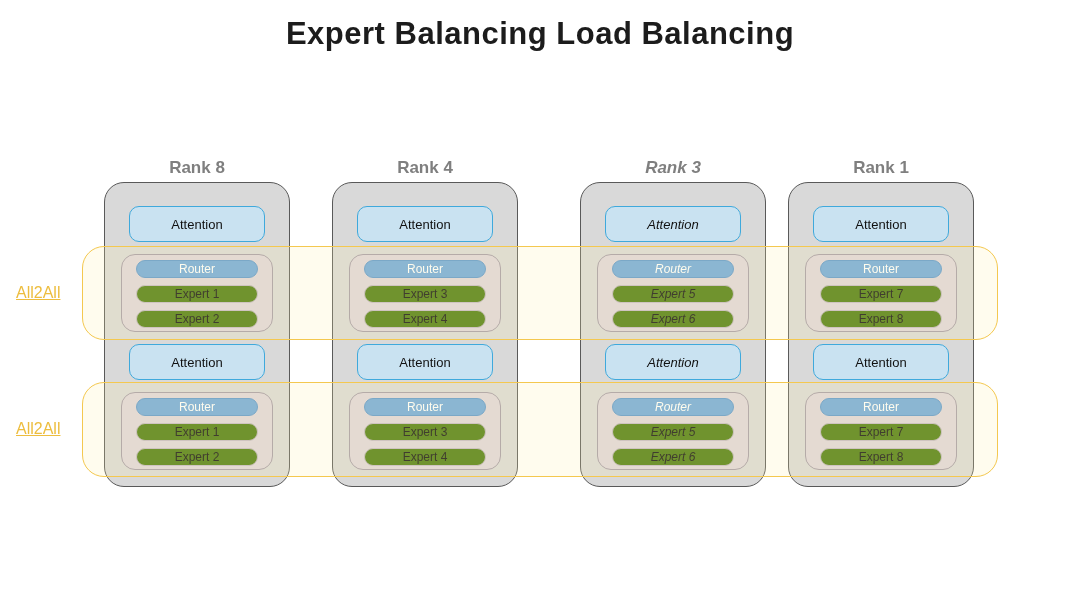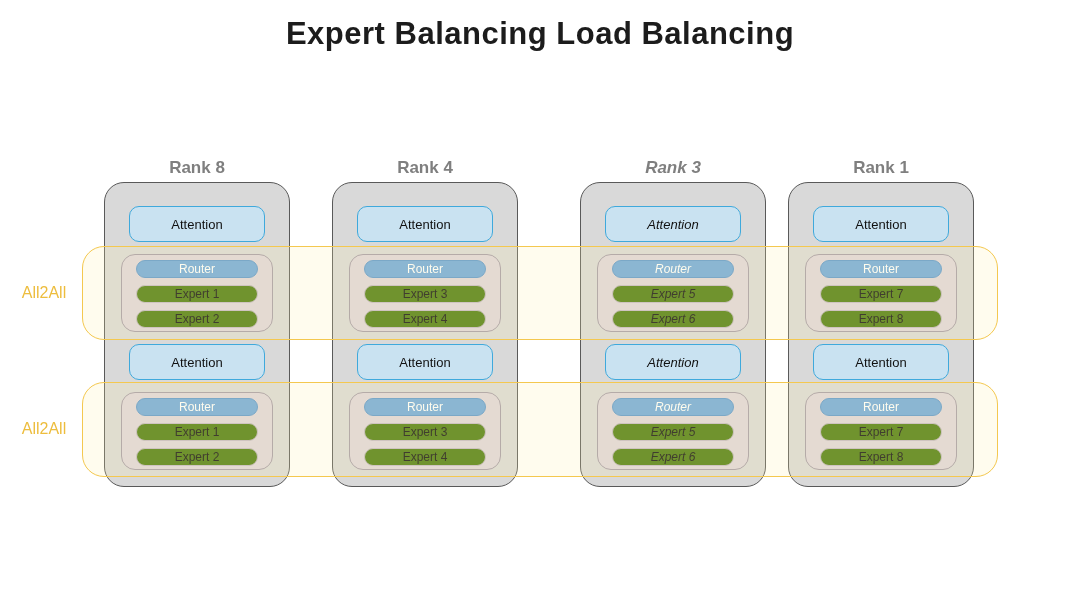--- a/index.html
+++ b/index.html
@@ -114,26 +114,27 @@
     border: 1.5px solid var(--band-border, #f4c84f);
     background: rgba(255, 238, 170, 0.20);
     border-radius: 22px;
     z-index: 5;
     pointer-events: none;
   }
   .band-1 { top: 246px; height: 94px; }
   .band-2 { top: 382px; height: 95px; }
   .band-label {
     position: absolute;
-    left: 8px;
+    left: 16px;
     width: 72px;
-    text-align: center;
+    text-align: left;
     font-size: 16px;
     color: var(--band-label, #edbd3e);
     z-index: 6;
+    text-decoration: underline;
   }
   .band-label-1 { top: 284px; }
   .band-label-2 { top: 420px; }
 </style>
 </head>
 <body>
 
 <div id="stage">
 
   <div class="title">Expert Balancing Load Balancing</div>

